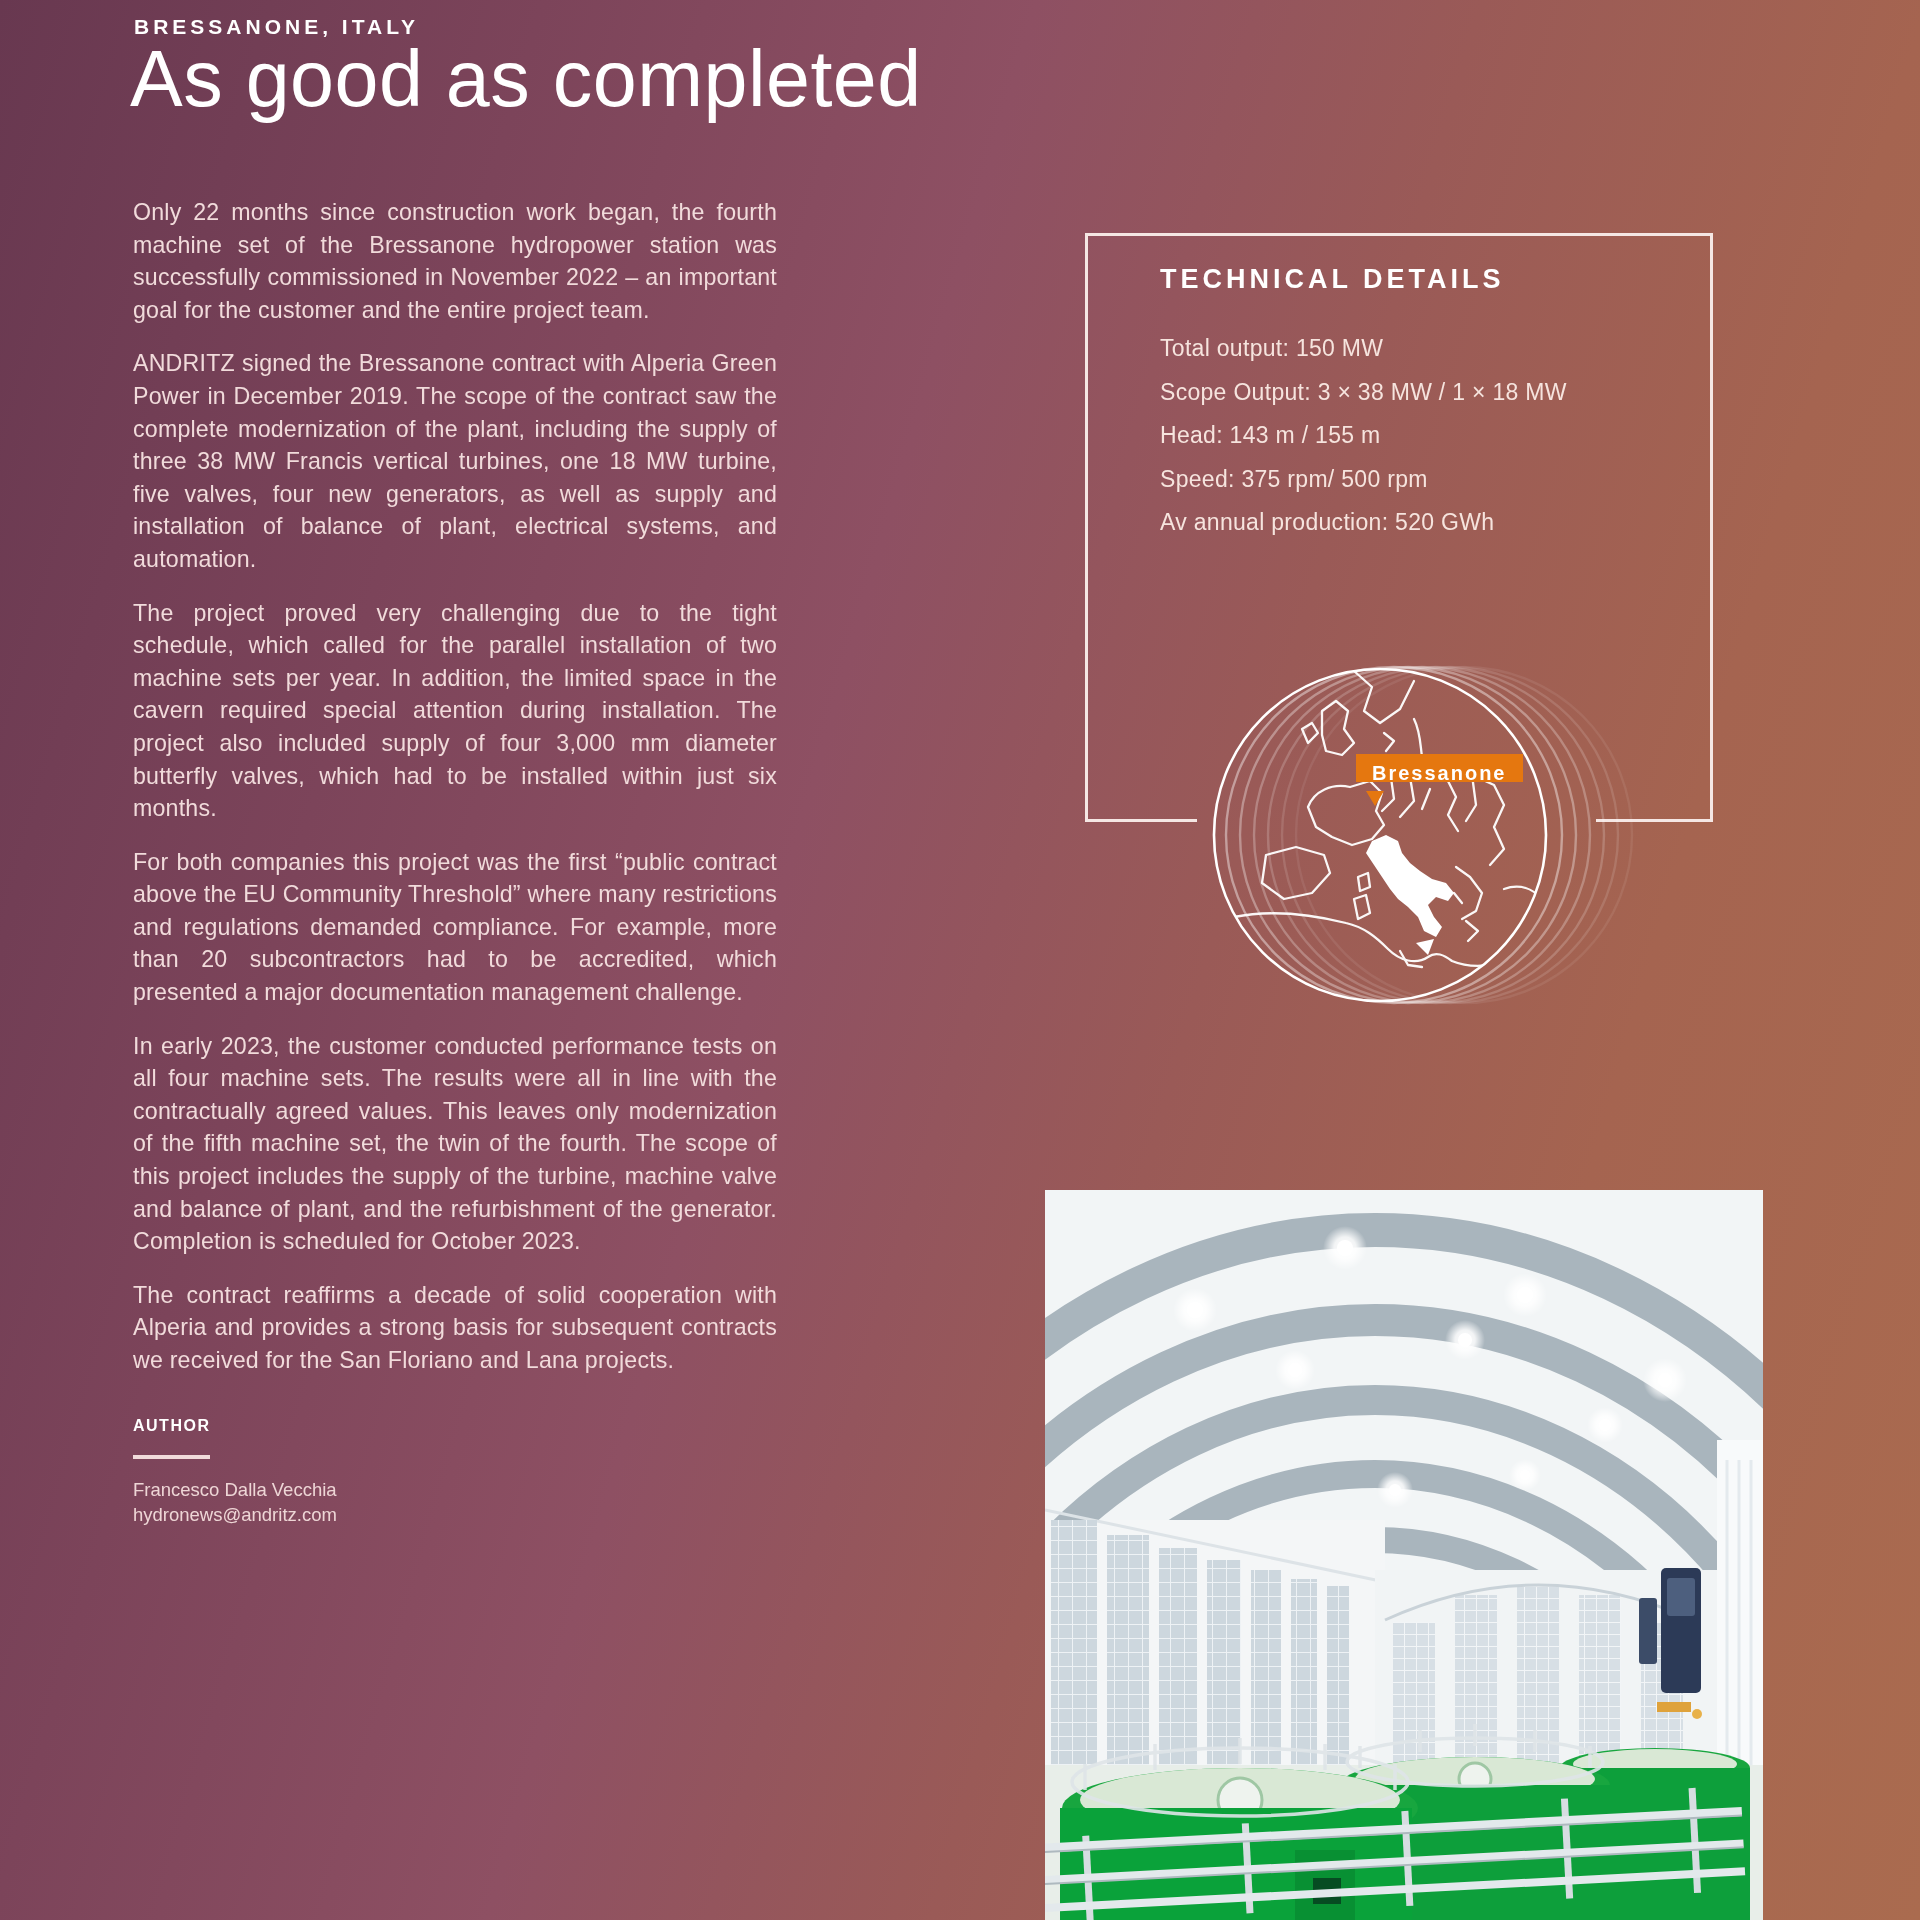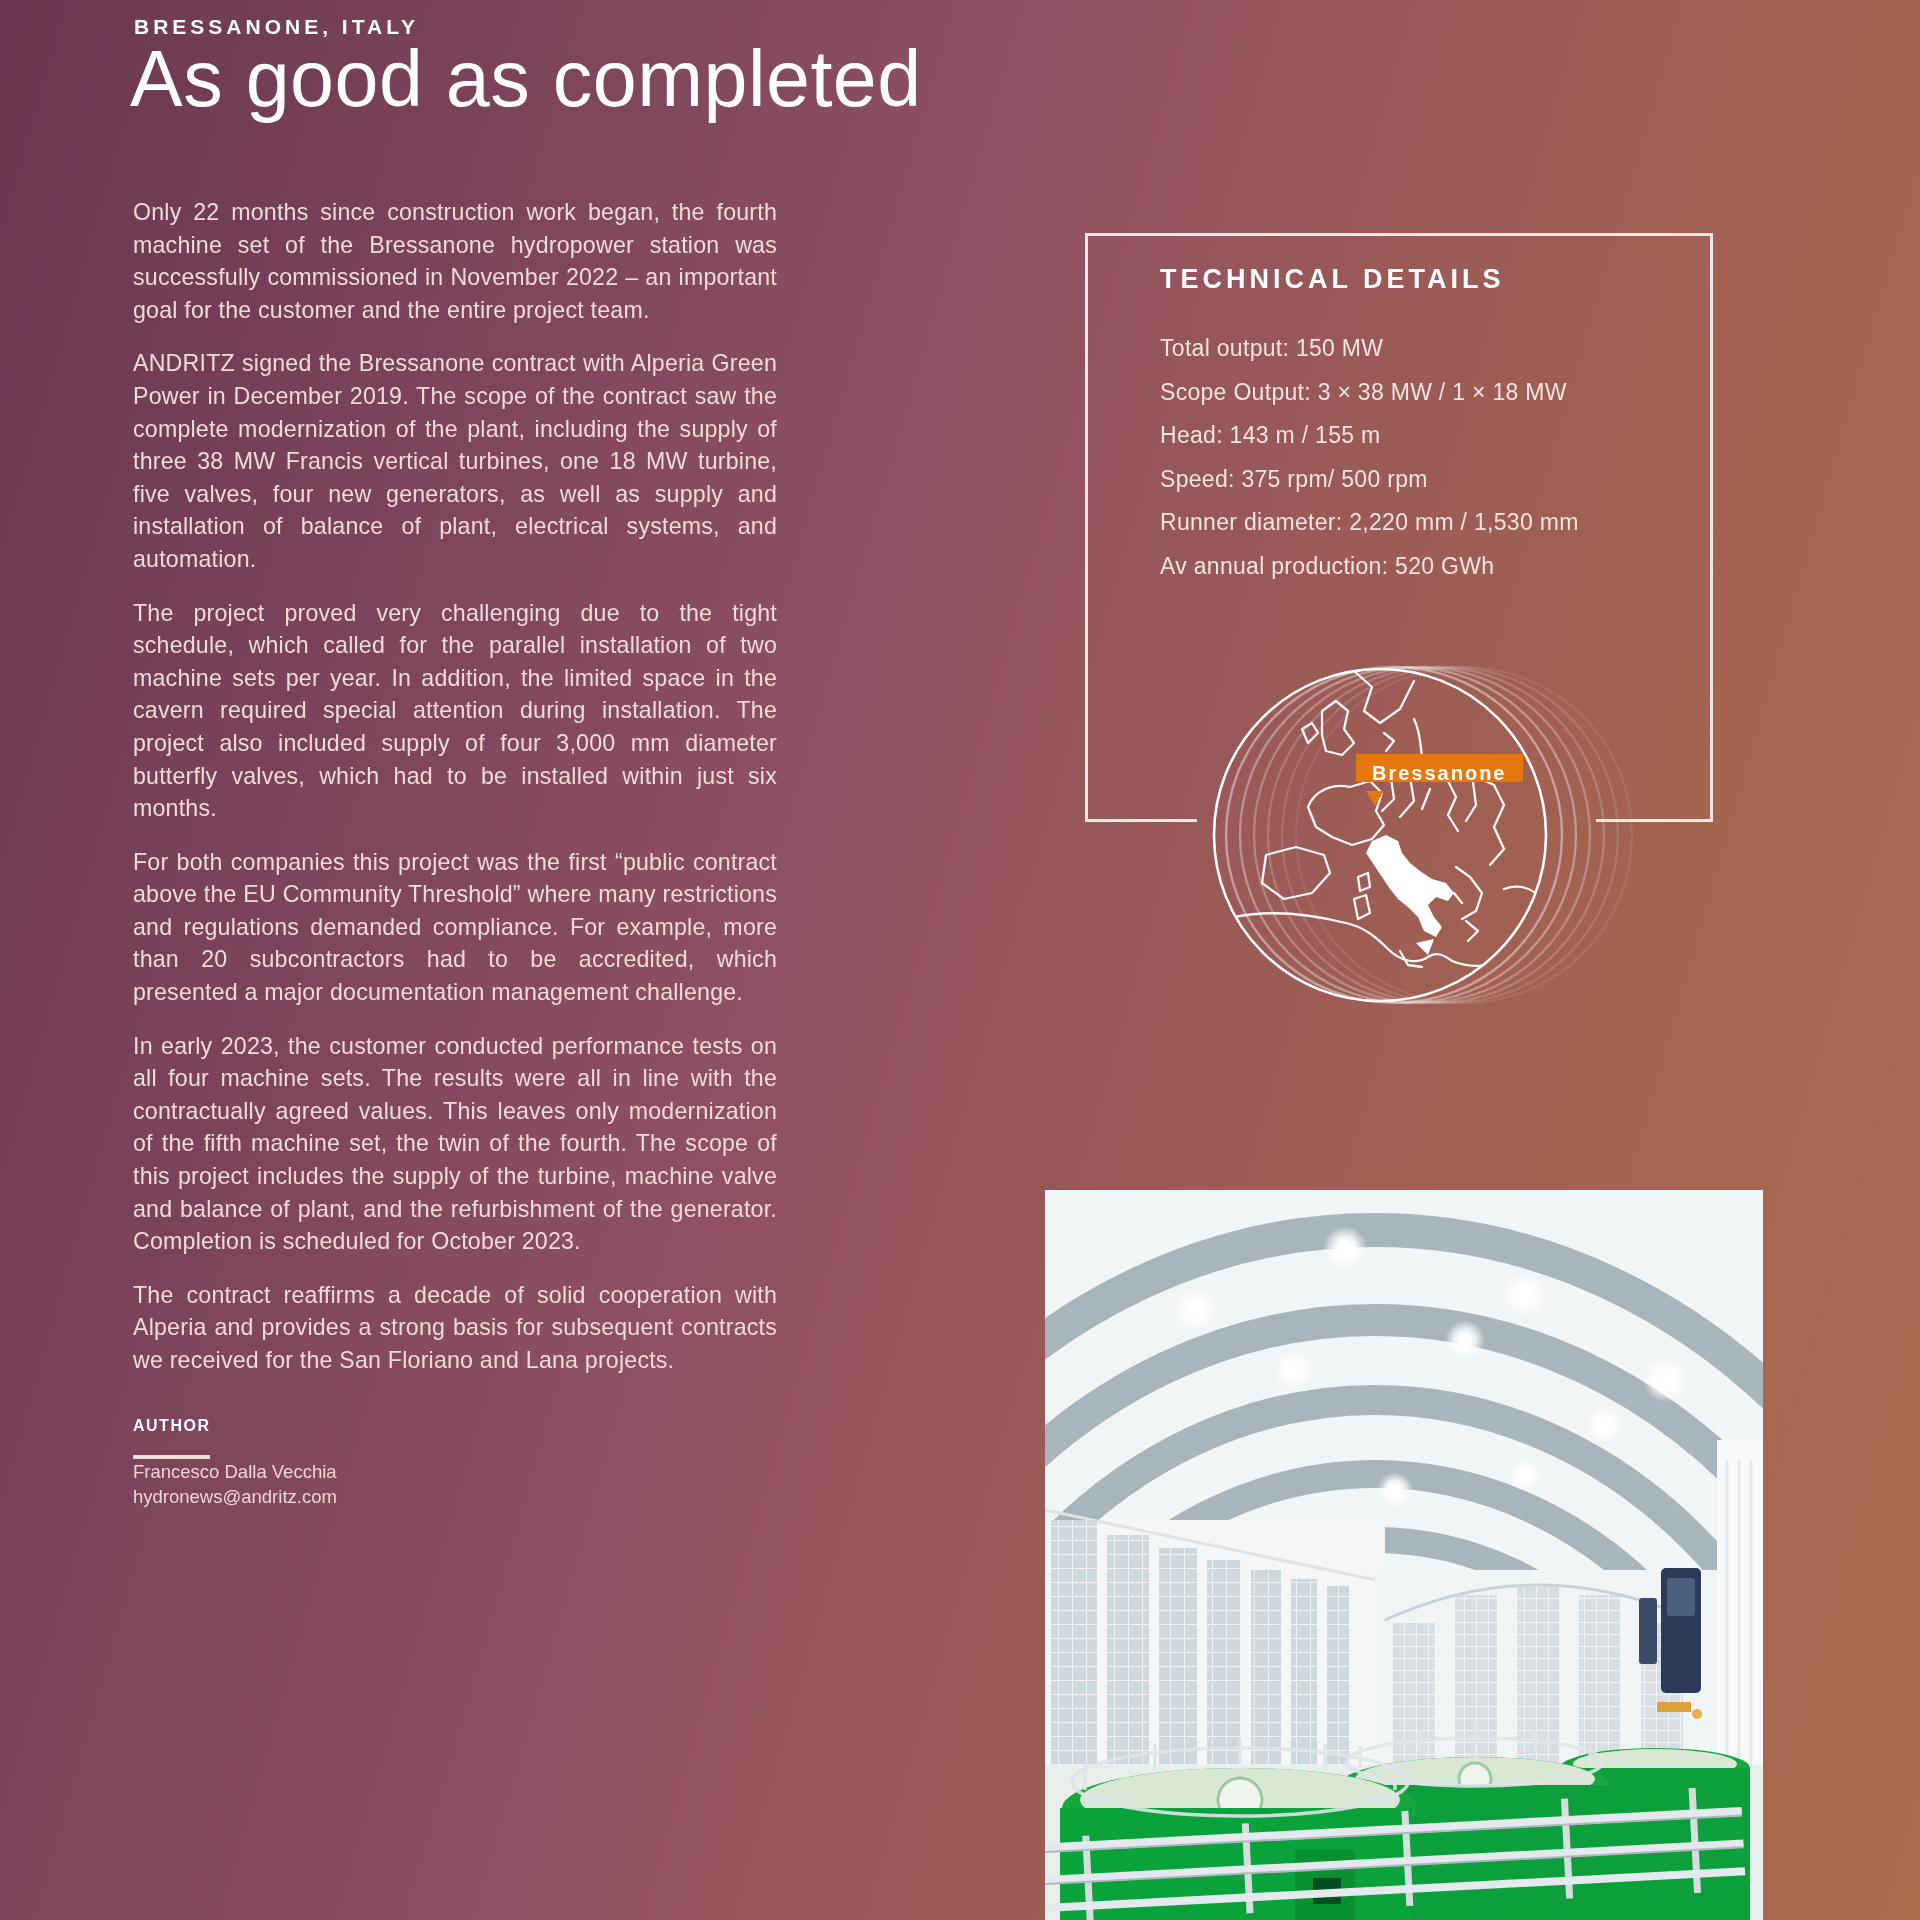--- a/index.html
+++ b/index.html
@@ -22,21 +22,21 @@
   .article p{
     margin:0 0 21px 0;
     color:#f1dbdb;font-size:23.2px;line-height:32.6px;font-weight:400;
     text-align:justify;letter-spacing:0.2px;
   }
   .author{margin-top:40px;}
   .author-heading{
     display:inline-block;color:#ffffff;font-size:16px;font-weight:700;letter-spacing:1.5px;
     padding-bottom:20px;border-bottom:4px solid #f1dbdb;
   }
-  .author-name{color:#eed6d6;font-size:18.5px;line-height:25px;}
+  .author-name{margin-top:18px;color:#eed6d6;font-size:18.5px;line-height:25px;}
   .author-email{color:#eed6d6;font-size:18.5px;line-height:25px;}
   
   .tech-box{
     position:absolute;left:1085px;top:233px;width:628px;height:589px;box-sizing:border-box;
     border:3px solid #f5e7e4;border-bottom:none;
     padding:28px 30px 0 72px;
   }
   .tech-box h2{
     margin:0 0 32px 0;color:#ffffff;font-size:27px;font-weight:700;letter-spacing:4px;
   }
@@ -79,21 +79,20 @@
       <div class="author-email">hydronews@andritz.com</div>
     </section>
   </main>
 
   <aside class="tech-box">
     <h2>TECHNICAL DETAILS</h2>
     <div class="tech-line">Total output: 150 MW</div>
     <div class="tech-line">Scope Output: 3 × 38 MW / 1 × 18 MW</div>
     <div class="tech-line">Head: 143 m / 155 m</div>
     <div class="tech-line">Speed: 375 rpm/ 500 rpm</div>
-    <div class="tech-line">Runner diameter: 2,220 mm / 1,530 mm</div>
     <div class="tech-line">Av annual production: 520 GWh</div>
     <div class="bseg bseg-l"></div>
     <div class="bseg bseg-r"></div>
   </aside>
 
   <div class="map">
     <svg width="440" height="352" viewBox="0 0 440 352">
       <defs>
         <clipPath id="mapclip">
             <circle cx="176" cy="176" r="166"></circle>

